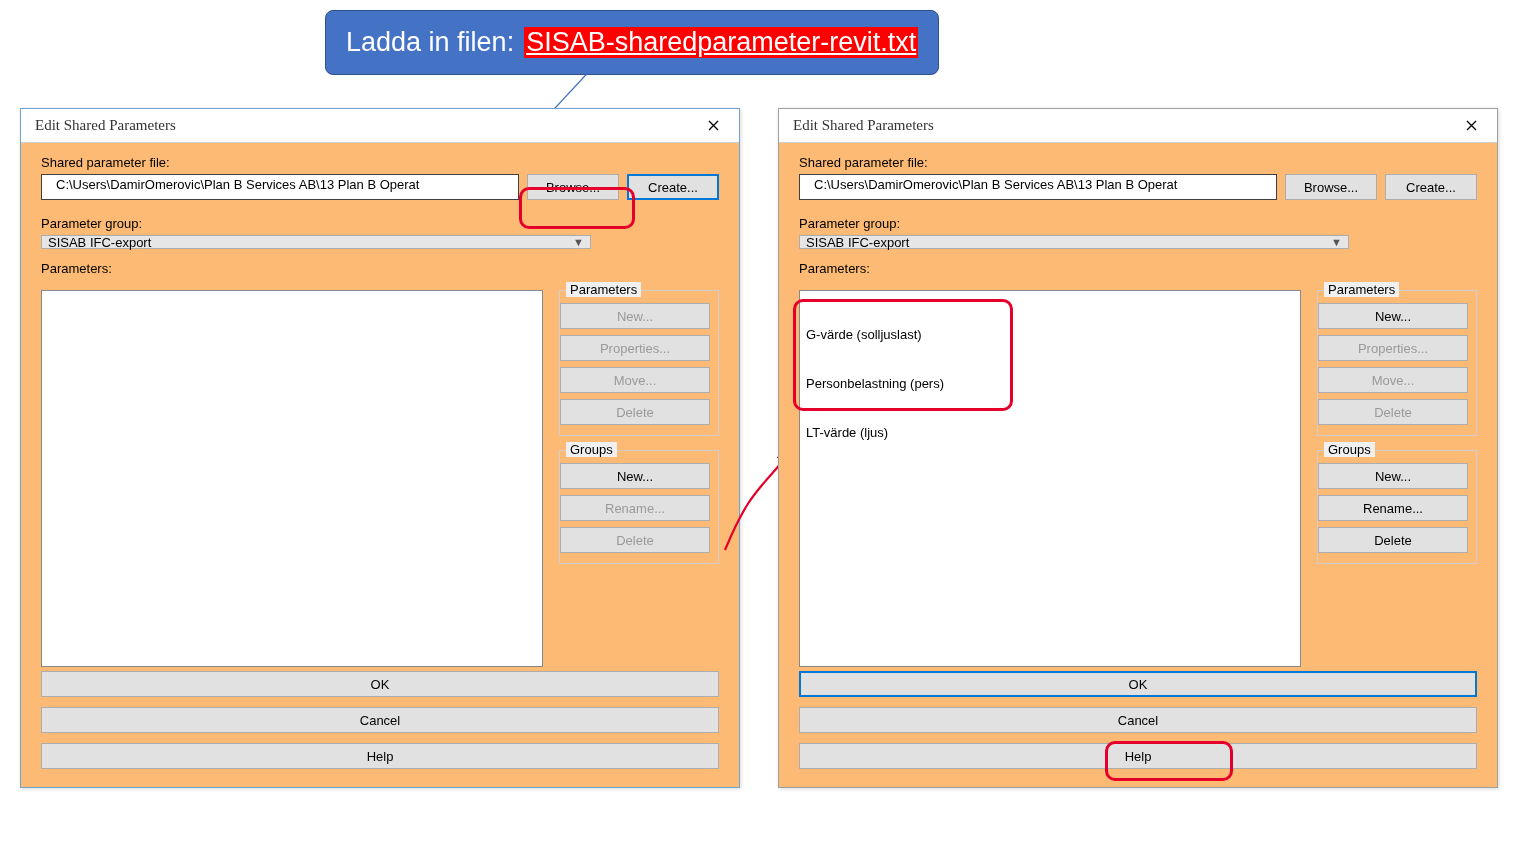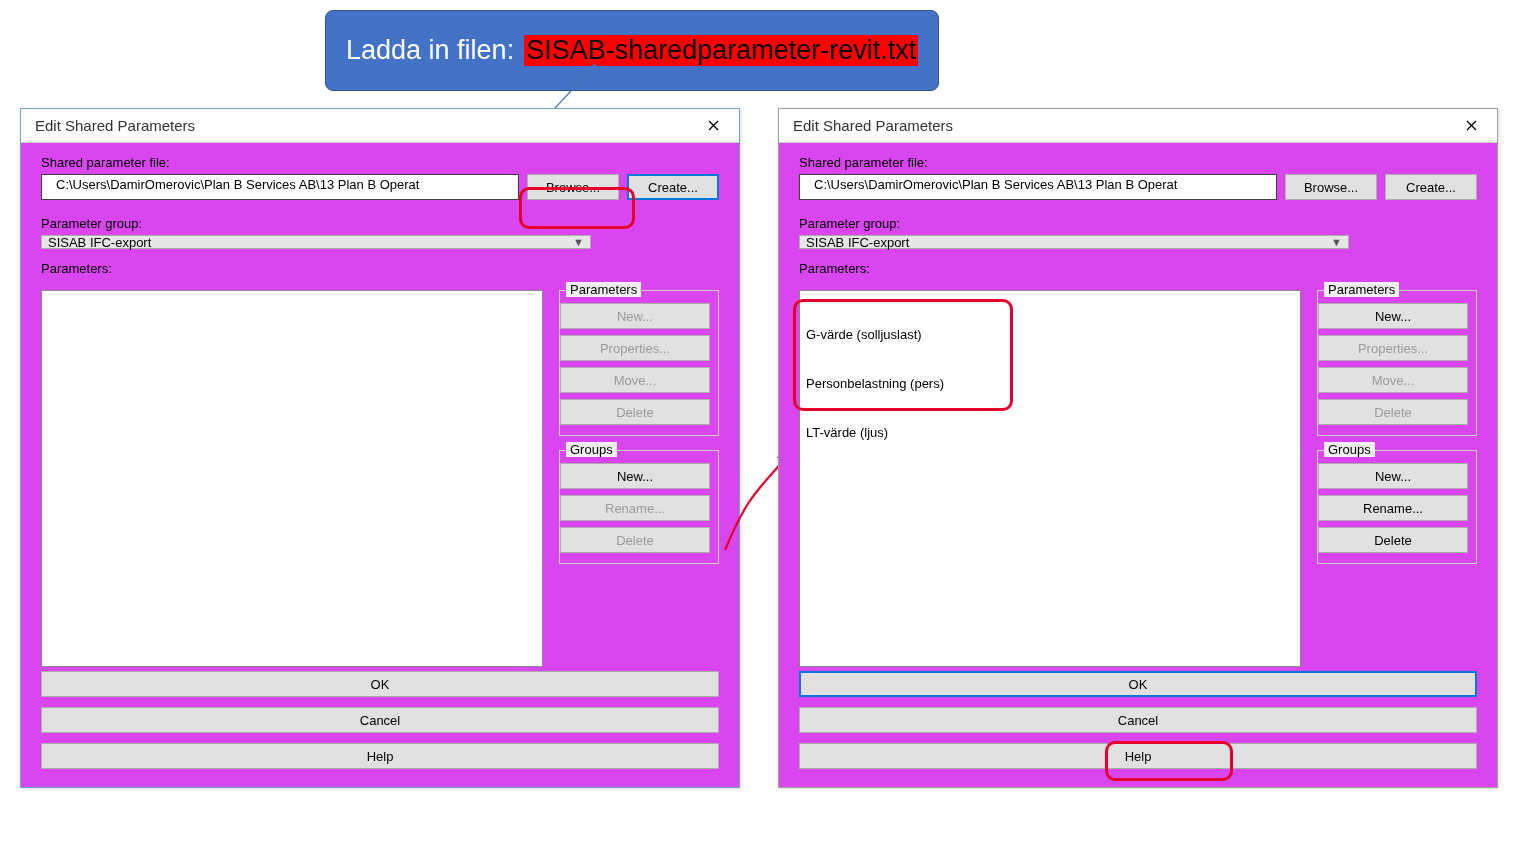--- a/index.html
+++ b/index.html
@@ -15,29 +15,30 @@
   }
   .callout {
     position: absolute;
     top: 10px;
     left: 325px;
     background: #4472c4;
     border: 1px solid #2f528f;
     border-radius: 8px;
     color: #fff;
     font-size: 27px;
-    padding: 24px 20px;
+    padding: 16px 20px;
     display: flex;
     align-items: baseline;
     gap: 10px;
   }
   .callout .highlight {
     background: #ff0000;
-    color: #000000;
+    color: #ffffff;
     padding: 0 2px;
+    text-decoration: underline;
   }
   .dialog {
     position: absolute;
     background: #f0f0f0;
     border: 1px solid #a0a0a0;
     box-shadow: 1px 1px 4px rgba(0,0,0,0.15);
     width: 720px;
     height: 680px;
     display: flex;
     flex-direction: column;
@@ -47,30 +48,30 @@
   .titlebar {
     height: 34px;
     display: flex;
     align-items: center;
     justify-content: space-between;
     background: #ffffff;
     padding: 0 6px 0 14px;
     border-bottom: 1px solid #d0d0d0;
   }
   #dlg1 .titlebar{ color:#000;}
-  .titlebar-title { font-size: 15px; color:#333; }
+  .titlebar-title { font-size: 15px; color:#333;font-family:Liberation Serif, serif; }
   .close-btn {
     width: 40px; height: 28px;
     display:flex; align-items:center; justify-content:center;
     font-size: 14px; cursor: default;
   }
   .body {
     flex: 1;
     padding: 12px 20px 10px 20px;
-    background: #d946ef;
+    background: #fdba74;
     display: flex;
     flex-direction: column;
     position: relative;
   }
   .lbl { font-size: 13px; color: #000; margin-bottom: 4px; }
   .row-file { display: flex; gap: 8px; align-items: center; }
   .file-input {
     flex: 1; height: 26px; background: #fff;
     border: 1px solid #404040; padding: 2px 14px; font-size: 13px;
     overflow: hidden; white-space: nowrap; text-overflow: clip;

